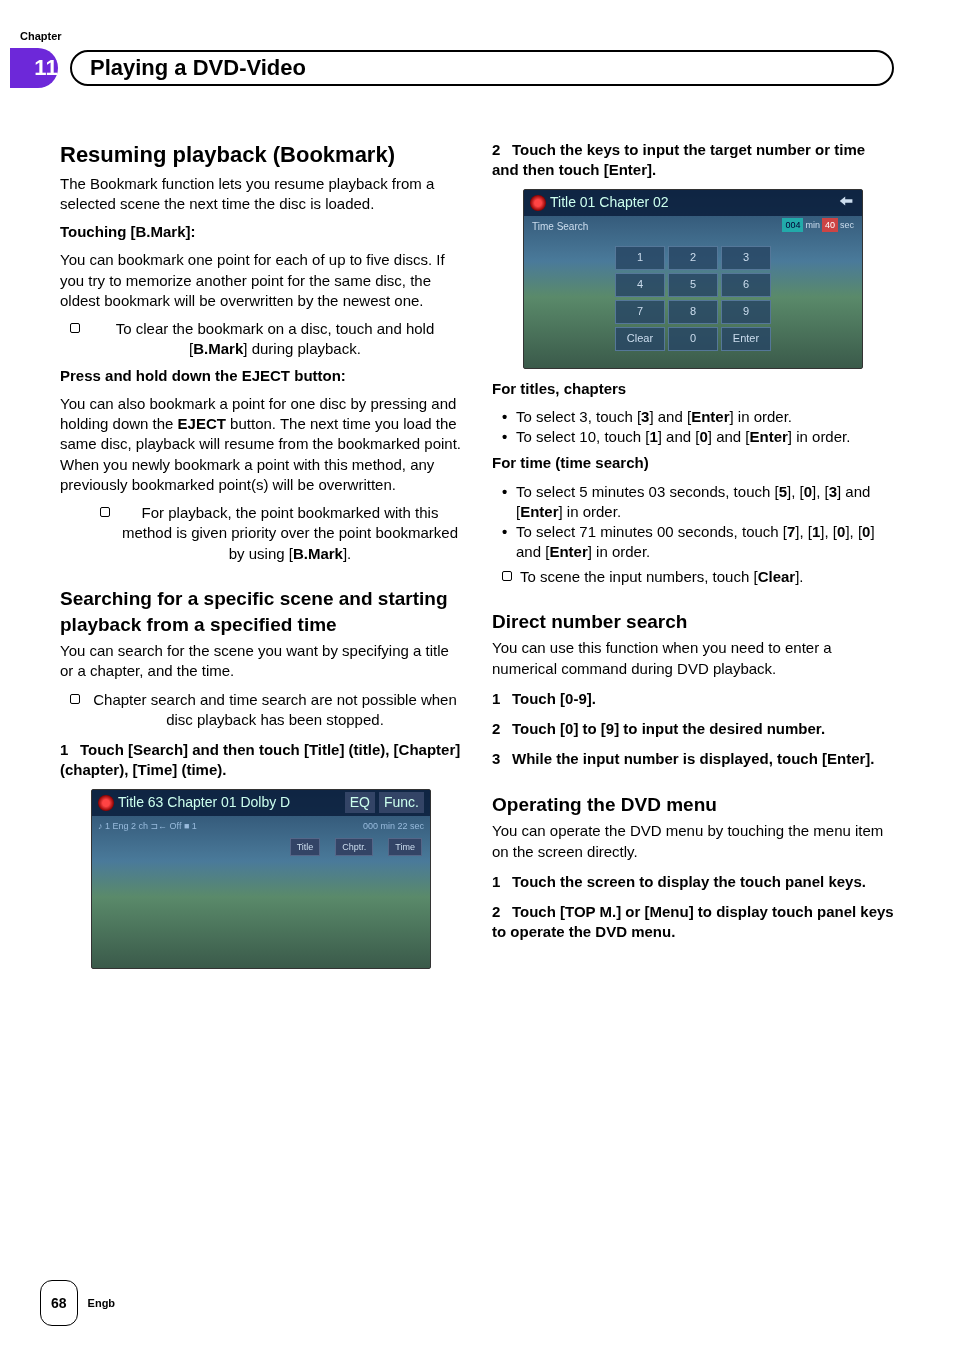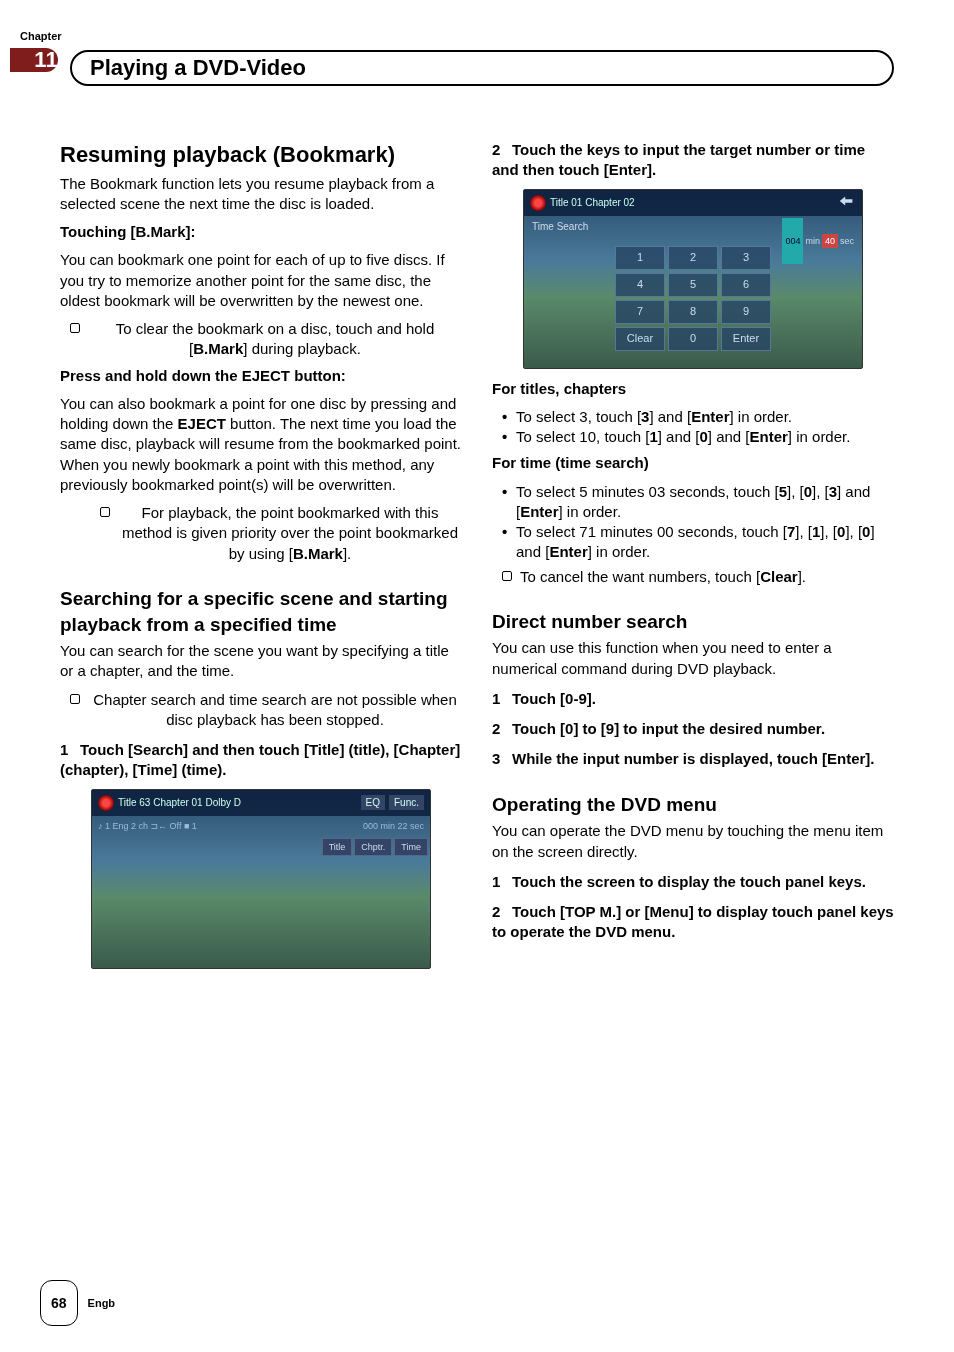--- a/index.html
+++ b/index.html
@@ -19,22 +19,22 @@
     top: 30px;
     left: 20px;
     font-size: 11px;
     font-weight: bold;
   }
   .chapter-badge {
     position: absolute;
     top: 48px;
     left: 10px;
     width: 48px;
-    height: 24px;
-    background: #7f1d1d;
+    height: 40px;
+    background: #6d28d9;
     border-radius: 0 20px 20px 0;
     color: #fff;
     font-size: 22px;
     font-weight: bold;
     display: flex;
     align-items: center;
     justify-content: center;
     padding-left: 24px;
   }
   .title-pill {
@@ -72,41 +72,41 @@
     width: 340px; height: 180px; margin: 8px auto 10px auto;
     background: linear-gradient(180deg, #2a4a6a 0%, #4a7a9a 40%, #5a8a6a 60%, #3a5a4a 100%);
     border: 1px solid #333;
     position: relative;
     border-radius:2px;
   }
   .ss-top {
     position:absolute; top:0; left:0; right:0; height:26px;
     background: rgba(10,30,60,0.85);
     display:flex; align-items:center; padding: 0 6px;
-    font-size:10px; color:#cfe;
+    font-size:14px; color:#cfe;
   }
   .ss-top .dvd-icon { width:16px; height:16px; background: radial-gradient(circle, #f44 30%, #800 70%); border-radius:50%; margin-right:4px;}
-  .ss-right-btns { position:absolute; top:30px; right:2px; display:flex; gap:2px;}
+  .ss-right-btns { position:absolute; top:30px; right:8px; display:flex; gap:15px;}
   .ss-right-btns div { background:#346; color:#cde; font-size:9px; padding:2px 6px; border:1px solid #568;}
   .ss-keypad {
     position:absolute; top:56px; left:50%; transform:translateX(-50%);
     display:grid; grid-template-columns: repeat(3, 50px); gap:3px;
   }
   .ss-keypad div {
     height:24px; background: rgba(40,70,100,0.85); color:#cde; font-size:11px;
     display:flex; align-items:center; justify-content:center; border:1px solid #579;
   }
   .ss-time-label {
     position:absolute; top:30px; left:8px; color:#cde; font-size:10px;
   }
   .ss-timebox {
     position:absolute; top:28px; right:8px; font-size:9px; color:#cde;
     display:flex; align-items:center; gap:2px;
   }
-  .ss-timebox .tb-min { background:#2aa; padding:17px 3px; color:#003;}
+  .ss-timebox .tb-min { background:#2aa; padding:1px 3px; color:#003;}
   .ss-timebox .tb-sec { background:#c44; padding:1px 3px; color:#fff;}
   .ss-ret-icon { position:absolute; top:4px; right:6px; width:18px; height:14px; }
   .ss-ret-icon svg { width:100%; height:100%; }
   .ss-info2 { position:absolute; top:30px; left:6px; right:6px; display:flex; justify-content:space-between; font-size:9px; color:#9bd;}
   .page-num {
     position:absolute; bottom:26px; left:40px;
     display:flex; align-items:center; gap:10px;
   }
   .page-num .oval {
     border:1.5px solid #000; border-radius: 12px; padding: 14px 10px;
@@ -217,21 +217,21 @@
     <li><span>To select 3, touch [</span><b>3</b><span>] and [</span><b>Enter</b><span>] in order.</span></li>
     <li><span>To select 10, touch [</span><b>1</b><span>] and [</span><b>0</b><span>] and [</span><b>Enter</b><span>] in order.</span></li>
   </ul>
   <p class="subhead"><b>For time (time search)</b></p>
   <ul class="dots">
     <li><span>To select 5 minutes 03 seconds, touch [</span><b>5</b><span>], [</span><b>0</b><span>], [</span><b>3</b><span>] and [</span><b>Enter</b><span>] in order.</span></li>
     <li><span>To select 71 minutes 00 seconds, touch [</span><b>7</b><span>], [</span><b>1</b><span>], [</span><b>0</b><span>], [</span><b>0</b><span>] and [</span><b>Enter</b><span>] in order.</span></li>
   </ul>
   <div class="box-bullet">
     <div class="sq"></div>
-    <div><span>To cancel the want numbers, touch [</span><b>Clear</b><span>].</span></div>
+    <div><span>To scene the input numbers, touch [</span><b>Clear</b><span>].</span></div>
   </div>
 
   <h3>Direct number search</h3>
   <p>You can use this function when you need to enter a numerical command during DVD playback.</p>
   <p class="step"><span class="num">1</span><span>Touch [0-9].</span></p>
   <p class="step"><span class="num">2</span><span>Touch [0] to [9] to input the desired number.</span></p>
   <p class="step"><span class="num">3</span><span>While the input number is displayed, touch [Enter].</span></p>
 
   <h3>Operating the DVD menu</h3>
   <p>You can operate the DVD menu by touching the menu item on the screen directly.</p>

